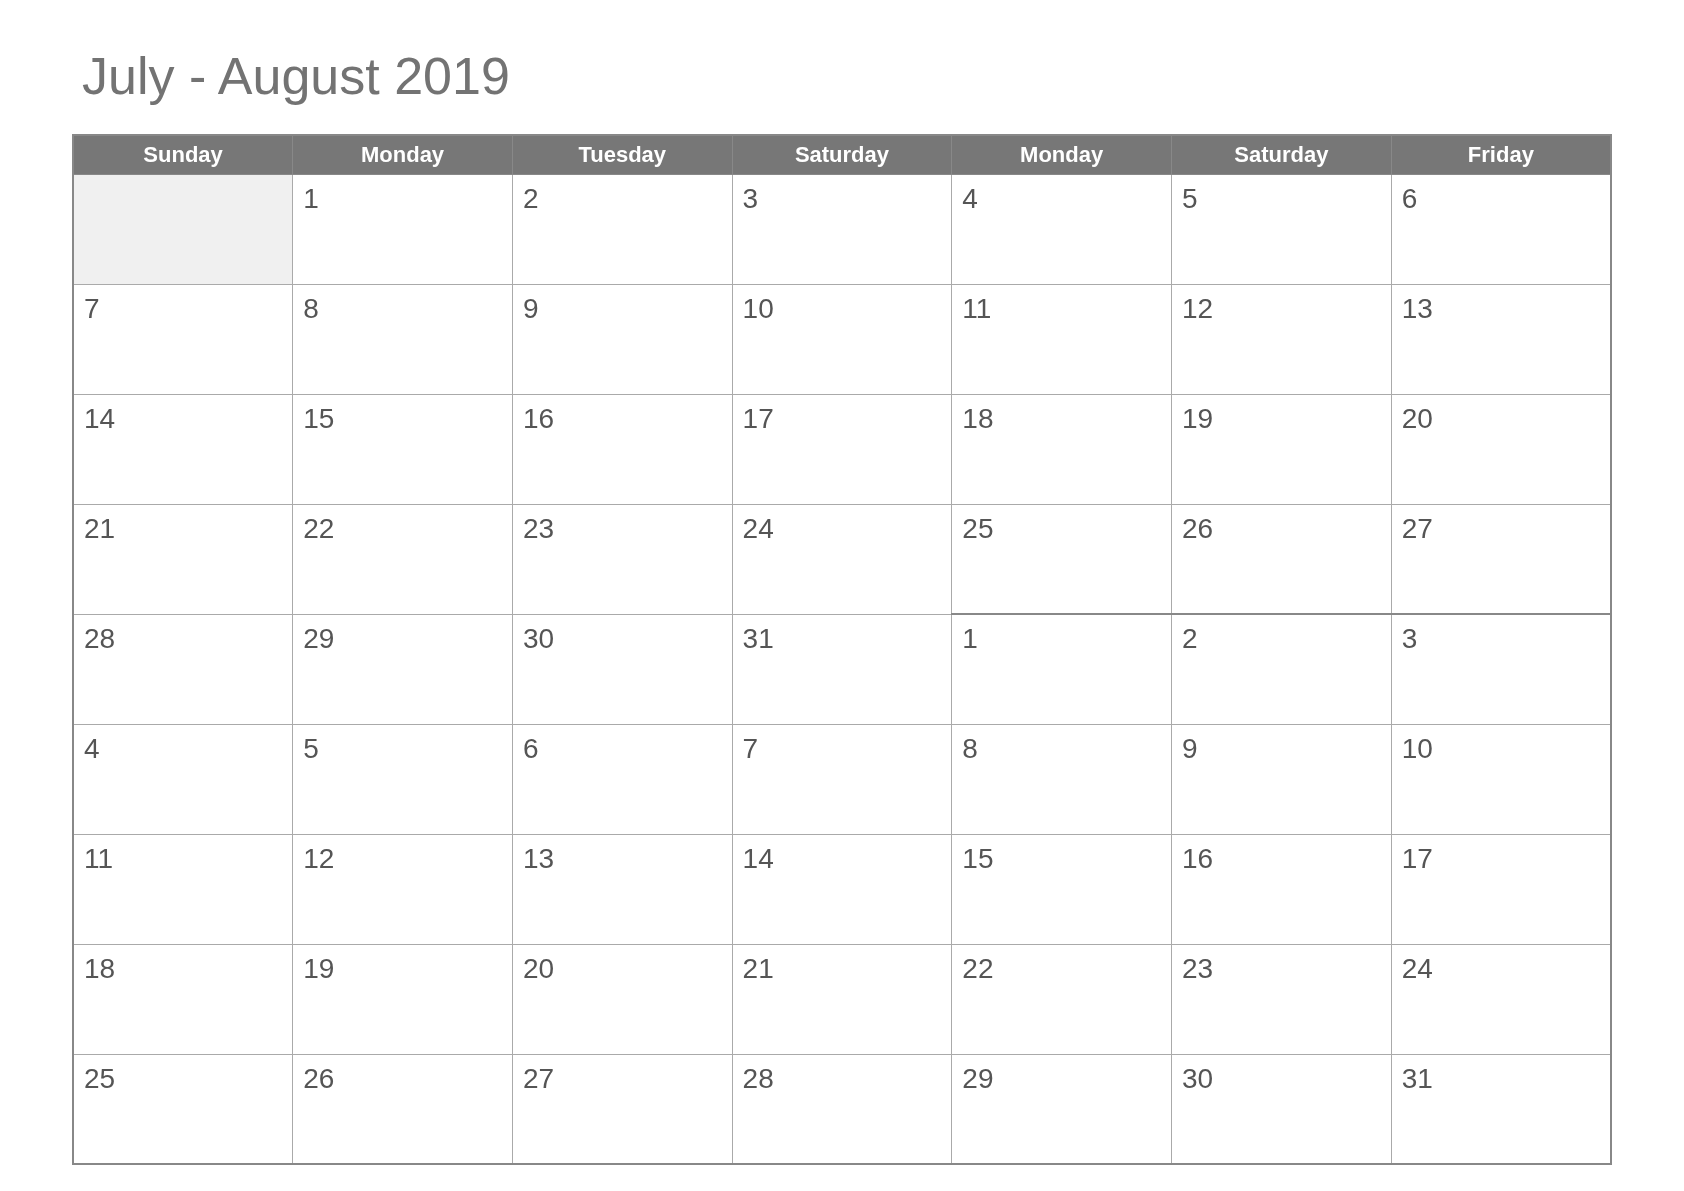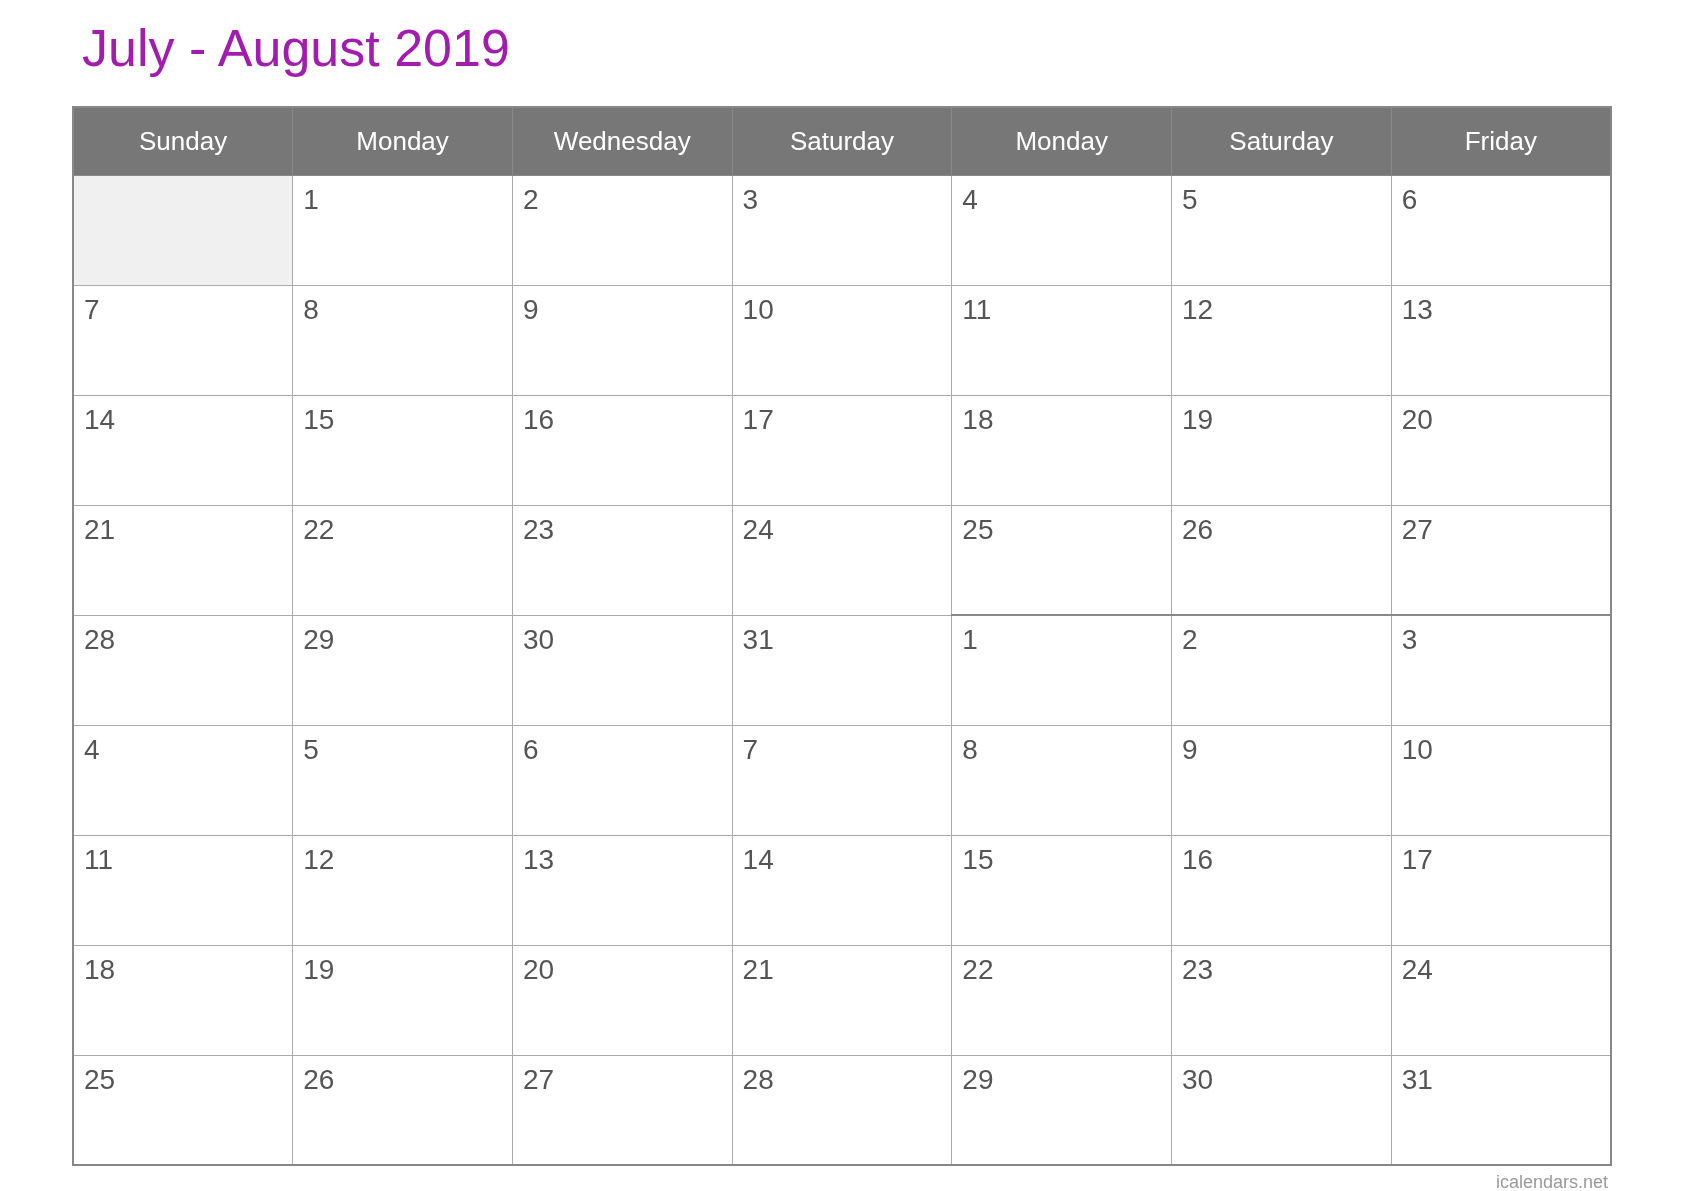--- a/index.html
+++ b/index.html
@@ -19,38 +19,38 @@
     }
 
     .page {
       width: 1580px;
       padding: 40px 20px 20px 20px;
     }
 
     .calendar-title {
       font-size: 52px;
       font-weight: normal;
-      color: #a21caf;
+      color: #737373;
       margin-bottom: 28px;
       padding-left: 10px;
     }
 
     .calendar-table {
       width: 100%;
       border-collapse: collapse;
       border: 2px solid #888888;
     }
 
     .calendar-table thead tr th {
       background-color: #777777;
       color: #ffffff;
-      font-size: 26px;
-      font-weight: normal;
+      font-size: 22px;
+      font-weight: bold;
       text-align: center;
-      padding: 18px 10px;
+      padding: 6px 10px;
       border: 1px solid #888888;
     }
 
     .calendar-table tbody tr td {
       border: 1px solid #aaaaaa;
       vertical-align: top;
       width: calc(100% / 7);
       height: 110px;
       padding: 8px 10px;
       font-size: 28px;
@@ -80,21 +80,21 @@
 </head>
 <body>
 
 <div class="page">
   <div class="calendar-title">July - August 2019</div>
   <table class="calendar-table">
     <thead>
       <tr>
       <th>Sunday</th>
           <th>Monday</th>
-          <th>Wednesday</th>
+          <th>Tuesday</th>
           <th>Saturday</th>
           <th>Monday</th>
           <th>Saturday</th>
           <th>Friday</th>
         </tr>
     </thead>
     <tbody id="calendar-body">
     <tr>
           <td class="empty"></td>
           <td>1</td>
@@ -171,14 +171,13 @@
           <td class="august">25</td>
           <td class="august">26</td>
           <td class="august">27</td>
           <td class="august">28</td>
           <td class="august">29</td>
           <td class="august">30</td>
           <td class="august">31</td>
         </tr>
       </tbody>
   </table>
-  <div class="watermark">icalendars.net</div>
 </div>
 
 </body></html>

